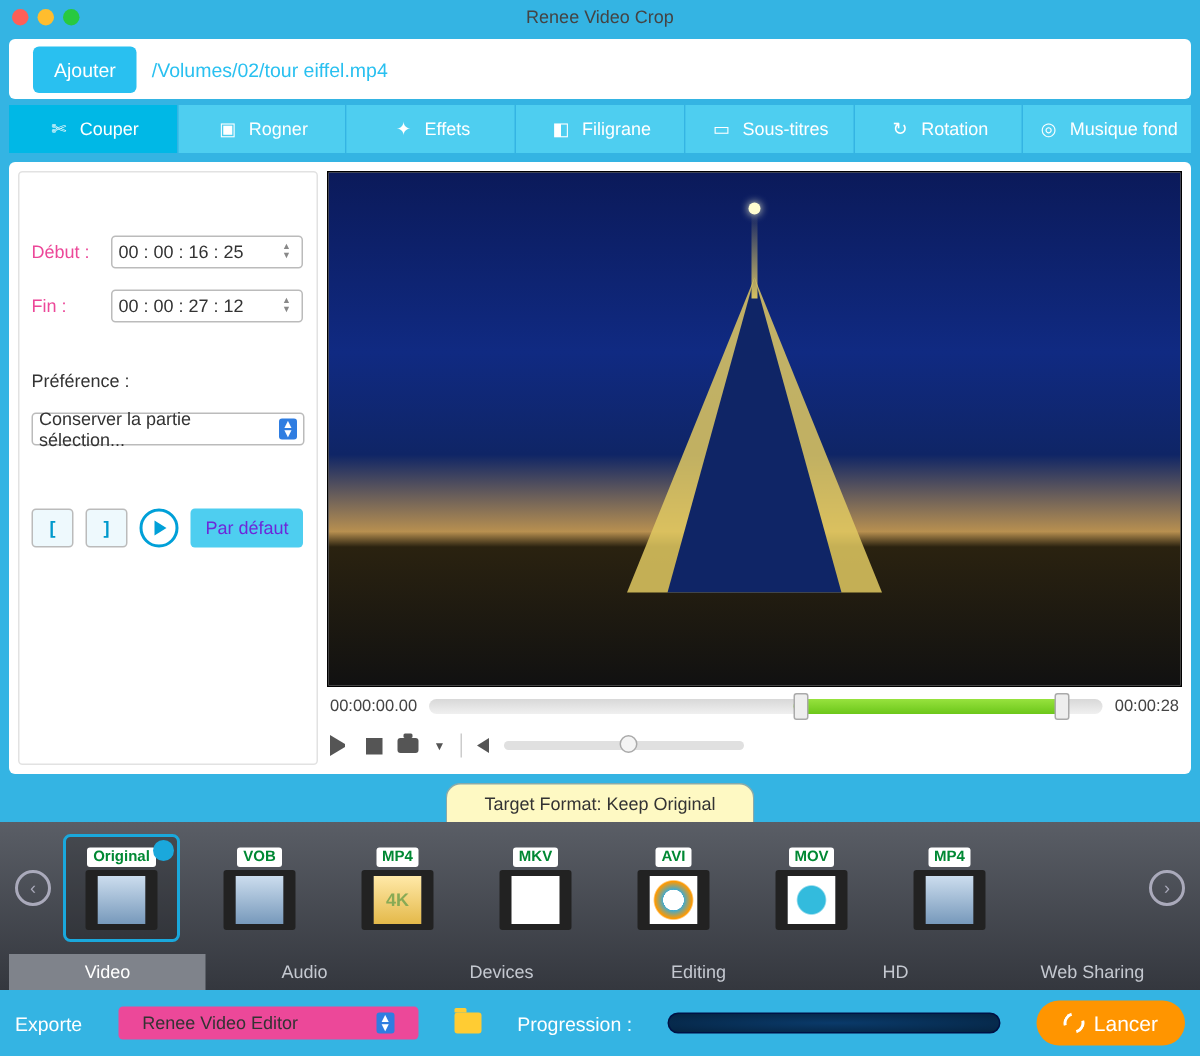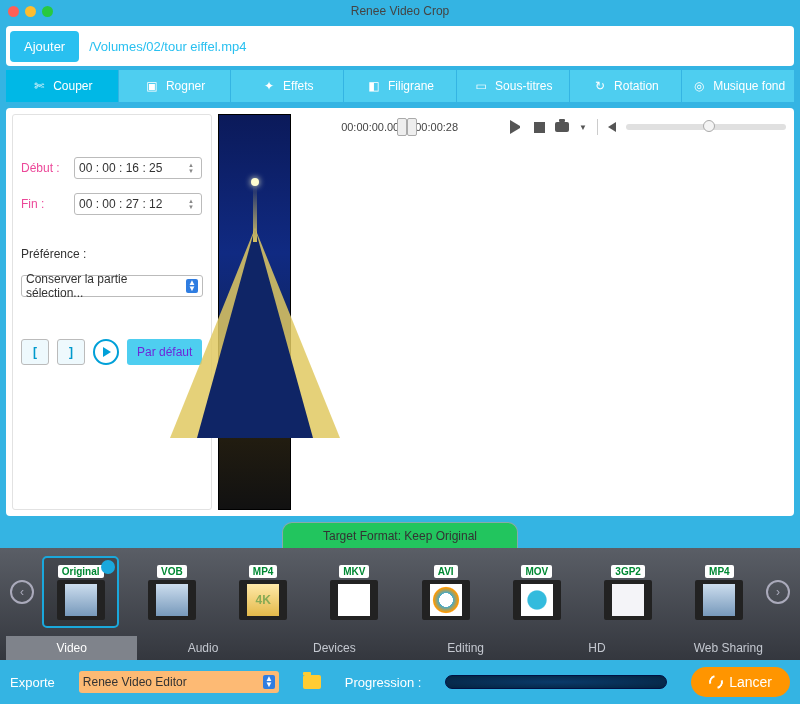--- a/index.html
+++ b/index.html
@@ -2,21 +2,21 @@
 <html><head>
 <meta charset="utf-8">
 <style>
   * { box-sizing: border-box; margin: 0; padding: 0; font-family: -apple-system, "Helvetica Neue", Arial, sans-serif; }
   body { width: 800px; height: 704px; background: #34b4e3; overflow: hidden; font-size: 12px; color: #333; }
   .titlebar { height: 22px; background: #34b4e3; display: flex; align-items: center; position: relative; }
   .traffic { display: flex; gap: 6px; margin-left: 8px; }
   .dot { width: 11px; height: 11px; border-radius: 50%; }
   .red{background:#ff5f57;} .yellow{background:#ffbd2e;} .green{background:#28c940;}
   .titlebar .title { position: absolute; left: 0; right: 0; text-align: center; font-size: 12px; color: #444; }
-  .topbar { height: 40px; margin: 4px 6px 0; background: #fff; border-radius: 4px; display: flex; align-items: center; padding: 4px; }
+  .topbar { height: 40px; margin: 4px 6px 0; background: #fff; border-radius: 4px; display: flex; align-items: center; padding: 16px; }
   .btn-ajouter { background: #29c0f0; color:#fff; border-radius:4px; padding:8px 14px; font-size:13px; cursor:pointer; }
   .filepath { color:#29c0f0; font-size:13px; margin-left:10px; }
   .tabs { display:flex; margin: 4px 6px 0; }
   .tab { flex:1; height:32px; background:#4ecef0; color:#fff; display:flex; align-items:center; justify-content:center; gap:6px; font-size:12px; cursor:pointer; border-right:1px solid #34b4e3; }
   .tab.active { background:#00b8e6; }
   .tab:last-child { border-right:none;}
   .tab-icon { width:16px; height:16px; display:inline-flex; align-items:center; justify-content:center; }
   .mainarea { margin:6px 6px 0; background:#fff; border-radius:4px; display:flex; height:408px; padding:6px; gap:6px;}
   .leftpanel { width:200px; background:#fff; border:1px solid #e2e2e2; border-radius:3px; padding:10px 8px; display:flex; flex-direction:column; gap:14px;}
   .spinner-row { display:flex; align-items:center; gap:8px;}
@@ -25,21 +25,21 @@
   .step { width:12px; display:flex; flex-direction:column; }
   .step div{ height:6px; font-size:6px; line-height:6px; text-align:center; color:#888;}
   .pref-label { font-size:12px; color:#333;}
   .select { border:1px solid #bbb; border-radius:3px; height:22px; display:flex; align-items:center; padding:0 4px; font-size:12px; justify-content:space-between;}
   .select .arrows { background:#2f7de1; color:#fff; font-size:8px; border-radius:2px; padding:1px 2px; line-height:6px; }
   .btn-row { display:flex; gap:8px; align-items:center;}
   .sqbtn { width:28px; height:26px; border:1px solid #bbb; border-radius:3px; display:flex; align-items:center;justify-content:center; background:#eef9fd; color:#0099cc; font-weight:bold; cursor:pointer;}
   .playcircle { width:26px; height:26px; border-radius:50%; border:2px solid #00a0d8; display:flex;align-items:center;justify-content:center; cursor:pointer;}
   .playcircle::after{content:""; border-left:8px solid #00a0d8; border-top:5px solid transparent; border-bottom:5px solid transparent; margin-left:2px;}
   .default-btn { height:26px; padding:0 10px; border-radius:3px; background:#4ecef0; color:#6d28d9; font-size:12px; display:flex; align-items:center; cursor:pointer;}
-  .preview { flex:1; display:flex; flex-direction:row;gap:48px; }
+  .preview { flex:1; display:flex; flex-direction:column; }
   .video { flex:1; background:linear-gradient(to bottom, #0b1a5a 0%, #102a82 35%,#0f2566 55%, #b89050 70%, #2a2210 73%, #111 100%); border:1px solid #000; position:relative;}
   .tower { position:absolute; left:50%; transform:translateX(-50%); bottom:18%; width:0; height:0; }
   .tower::before { content:""; position:absolute; left:-85px; bottom:0; border-bottom:210px solid rgba(224,201,97,0.85); border-left:85px solid transparent; border-right:85px solid transparent;}
   .tower::after { content:""; position:absolute; left:-58px; bottom:0; border-bottom:210px solid #0f2566; border-left:58px solid transparent; border-right:58px solid transparent;}
   .beacon{ position:absolute; left:50%; transform:translateX(-50%); bottom:calc(18% + 196px); width:4px; height:58px; background:linear-gradient(to top, rgba(224,201,97,0.95), rgba(224,201,97,0)); }
   .beacon::after{content:""; position:absolute; left:-2px; top:-6px; width:8px; height:8px; border-radius:50%; background:#fffdd0; box-shadow:0 0 6px #fffdd0;}
   .timeline { height:26px; display:flex; align-items:center; gap:8px; padding: 5px 2px;}
   .timeline .t { font-size:11px; color:#444;}
   .track { flex:1; height:10px; background:linear-gradient(#d8d8d8,#f0f0f0); border-radius:5px; position:relative;}
   .track .sel { position:absolute; left:54%; right:6%; top:0; bottom:0; background:linear-gradient(#97e23e,#6cc71a); border-radius:5px;}
@@ -48,37 +48,37 @@
   .ic { width:14px; height:14px; display:inline-block; }
   .ic.play{border-left:10px solid #555;border-top:6px solid transparent;border-bottom:6px solid transparent;}
   .ic.stop{width:11px;height:11px;background:#555;}
   .ic.cam{width:14px;height:10px;background:#555;border-radius:2px; position:relative;}
   .ic.cam::before{content:"";position:absolute;top:-3px;left:4px;width:6px;height:3px;background:#555;border-radius:1px;}
   .ic.speaker{ width:0;height:0;border-right:8px solid #555; border-top:5px solid transparent; border-bottom:5px solid transparent;}
   .sep{width:1px; height:16px;background:#ccc;}
   .vol { flex:0 0 160px; height:6px; background:#e0e0e0; border-radius:3px; position:relative;}
   .vol .knob{position:absolute; left:48%; top:-4px; width:12px;height:12px;border-radius:50%;background:#f4f4f4; border:1px solid #aaa;}
   
-  .tfbar { height:26px; margin:6px auto 0; width:236px; background:#22c55e; border-radius:10px 10px 0 0; display:flex;align-items:center;justify-content:center; font-size:12px; color:#333; border:1px solid #8aa; border-bottom:none;}
+  .tfbar { height:26px; margin:6px auto 0; width:206px; background:#fef9c3; border-radius:10px 10px 0 0; display:flex;align-items:center;justify-content:center; font-size:12px; color:#333; border:1px solid #8aa; border-bottom:none;}
   .formatcar { background:linear-gradient(#5a5e66,#34373e); margin:0 0 0; padding:8px 6px 0; }
   .carousel { display:flex; align-items:center; gap:8px; padding:0 4px;}
   .navcirc{ width:24px;height:24px;border:2px solid #aab;border-radius:50%;display:flex;align-items:center;justify-content:center;color:#aab;cursor:pointer;}
   .fmtlist{ flex:1; display:flex; gap:14px; overflow:hidden;}
   .fmt { width:78px; height:72px; border:2px solid transparent; border-radius:5px; display:flex; flex-direction:column; align-items:center; justify-content:center; cursor:pointer; position:relative;}
   .fmt.selected{ border-color:#1aa8dc; background:rgba(0,0,0,0.2);}
   .fmt .badge{ background:#fff; color:#083; font-weight:bold; font-size:10px; padding:1px 4px; border-radius:2px; margin-bottom:2px;}
   .fmt .thumb{ width:48px;height:40px; background:linear-gradient(#cde,#79b); border:4px solid #222; border-left:8px solid #222; border-right:8px solid #222; border-radius:2px;}
   .fmt .gear{position:absolute; top:2px; right:2px; width:14px;height:14px; background:#1aa8dc;border-radius:50%;}
   .cattabs{ display:flex; height:24px; margin-top:8px;}
   .cattab{ flex:1; color:#c4c8d0; font-size:12px; display:flex;align-items:center;justify-content:center; cursor:pointer;}
   .cattab.active{ background:#7f838b; color:#fff;}
   
   .footer{ height:44px; background:#34b4e3; display:flex; align-items:center; padding:0 10px; gap:24px;}
   .footer label{ color:#fff; font-size:13px;}
-  .expselect{ width:200px; height:22px; background:#fdba74; border-radius:3px; display:flex;align-items:center;justify-content:space-between;padding:0 4px;font-size:12px;}
+  .expselect{ width:200px; height:22px; background:#ec4899; border-radius:3px; display:flex;align-items:center;justify-content:space-between;padding:0 16px;font-size:12px;}
   .expselect .ar{background:#2f7de1;color:#fff;font-size:8px;padding:1px 2px;border-radius:2px;line-height:6px;}
   .folder{width:18px;height:14px;background:#ffcc33;border-radius:2px;position:relative;}
   .folder::before{content:"";position:absolute;top:-3px;left:0;width:8px;height:3px;background:#ffcc33;border-radius:1px 1px 0 0;}
   .progtrack{ flex:1; height:14px; background:radial-gradient(#0a3a6a,#052340); border:1px solid #014; border-radius:7px;}
   .launch{ background:#ff9500; color:#fff; padding:7px 18px; border-radius:16px; font-size:14px; font-weight:500; display:flex;align-items:center;gap:6px; cursor:pointer;}
   .launch .sync{width:14px;height:14px;border:2px solid #fff;border-radius:50%;border-top-color:transparent;border-bottom-color:transparent; transform:rotate(30deg);}
 </style>
 </head>
 <body>
 
@@ -218,24 +218,20 @@
         </div>
       <div class="fmt">
           <div class="badge">AVI</div>
           <div class="thumb" style="background:radial-gradient(circle,#fff 30%,#4ac 31%,#f90 55%,#fff 60%);"></div>
         </div>
       <div class="fmt">
           <div class="badge">MOV</div>
           <div class="thumb" style="background:radial-gradient(circle,#3bd 40%,#fff 45%);"></div>
         </div>
       <div class="fmt">
-          <div class="badge">3GP2</div>
-          <div class="thumb" style="background:#f4f4f8;"></div>
-        </div>
-      <div class="fmt">
           <div class="badge">MP4</div>
           <div class="thumb"></div>
         </div>
     </div>
     <div class="navcirc">›</div>
   </div>
   <div class="cattabs">
     <div class="cattab active">Video</div>
     <div class="cattab">Audio</div>
     <div class="cattab">Devices</div>

